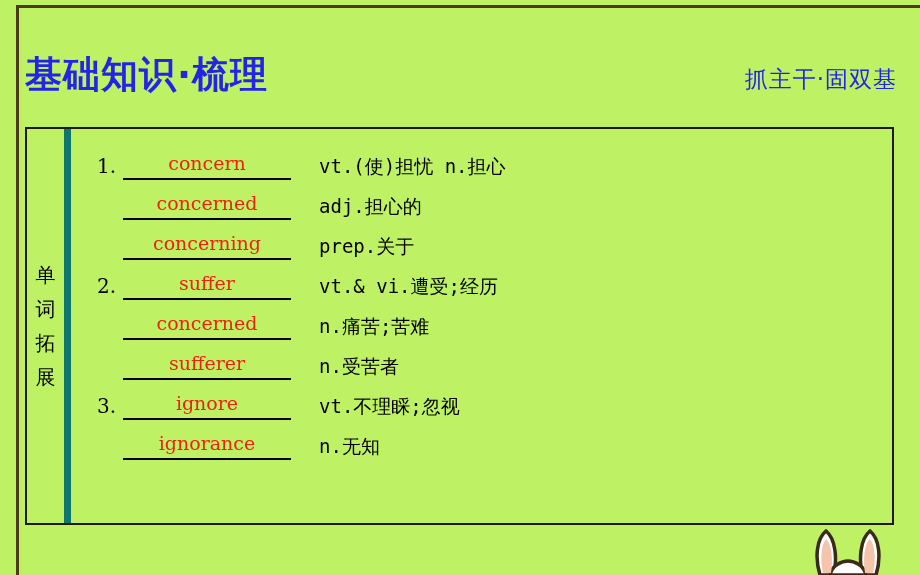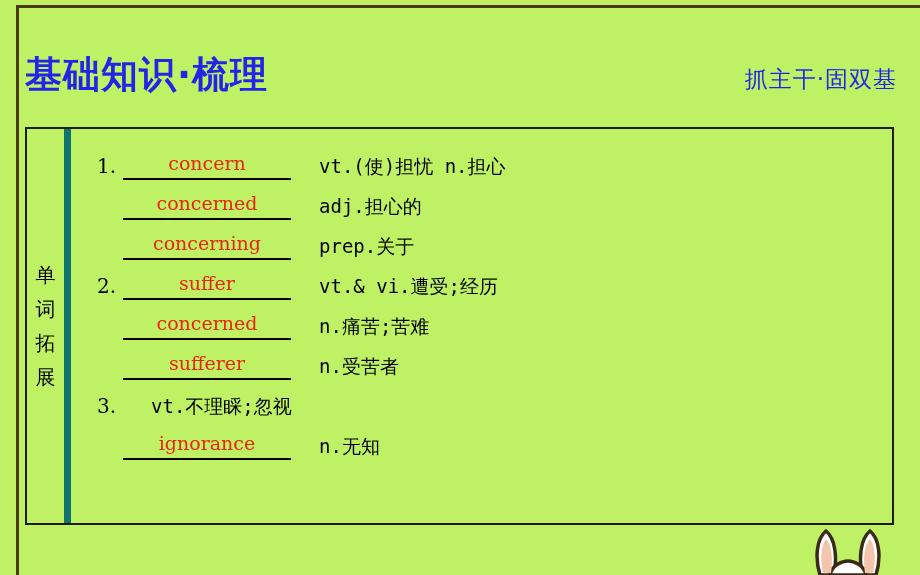--- a/index.html
+++ b/index.html
@@ -223,20 +223,23 @@
       <div class="word-row">
         <div class="row-number"></div>
         <div class="blank-wrap">
           <span class="blank-word">sufferer</span>
         </div>
         <div class="definition">n.受苦者</div>
       </div>
 
       <div class="word-row">
         <div class="row-number">3.</div>
+        <div class="blank-wrap">
+          <span class="blank-word">ignore</span>
+        </div>
         <div class="definition">vt.不理睬;忽视</div>
       </div>
 
 
       <div class="word-row">
         <div class="row-number"></div>
         <div class="blank-wrap">
           <span class="blank-word">ignorance</span>
         </div>
         <div class="definition">n.无知</div>

